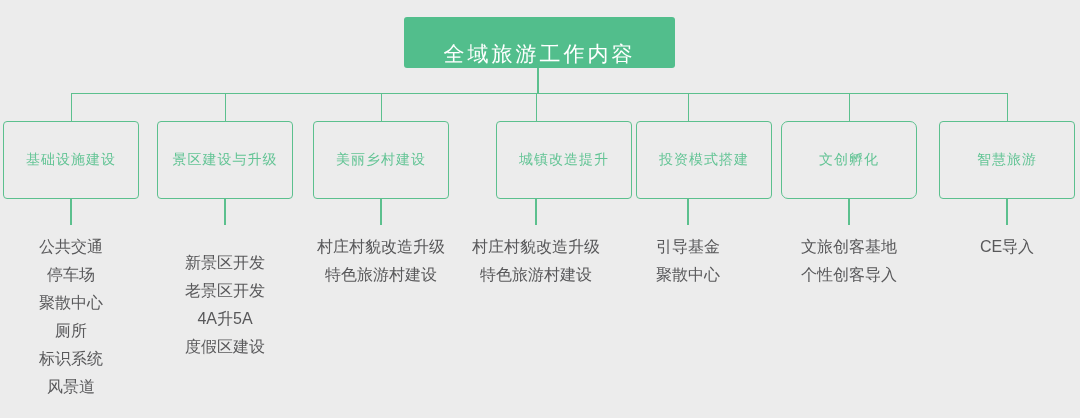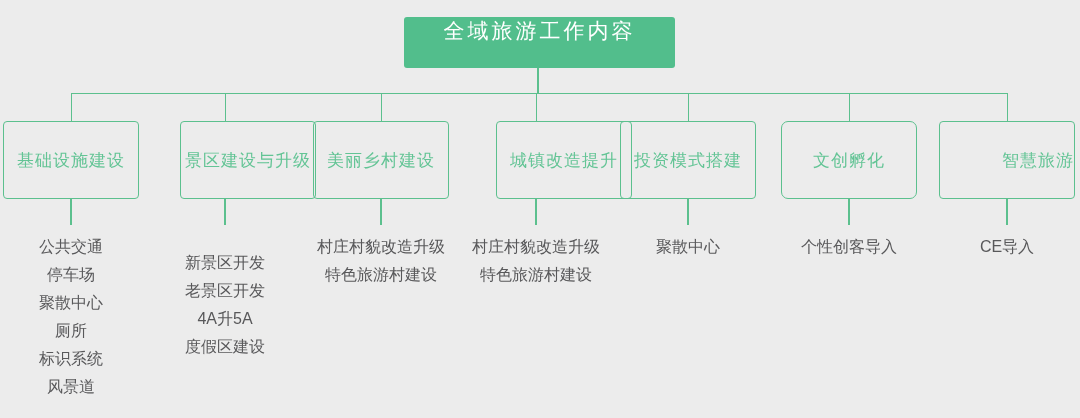--- a/index.html
+++ b/index.html
@@ -12,21 +12,21 @@
     background: var(--bg, #ececec);
     overflow: hidden;
   }
 
   .root-node {
     position: absolute;
     left: 404px; top: 17px;
     width: 271px; height: 51px;
     background: var(--fill, #52be8c);
     border-radius: 3px;
-    display: flex; align-items: flex-start; justify-content: center;
+    display: flex; align-items: flex-end; justify-content: center;
   }
   .root-node .root-label {
     color: var(--rootText, #ffffff);
     font-size: 21px;
     letter-spacing: 3px;
     white-space: nowrap;
   }
 
   .vline { position: absolute; width: 0; border-left: 2px solid var(--line, #5cc08e); }
   .vline.thin { border-left-width: 1px; }
@@ -36,21 +36,21 @@
     position: absolute;
     top: 121px;
     width: 136px; height: 78px;
     border: 1px solid var(--line, #5cc08e);
     border-radius: 4px;
     box-sizing: border-box;
     display: flex; align-items: center; justify-content: center;
   }
   .branch-box .branch-label {
     color: var(--boxText, #63c495);
-    font-size: 17px;
+    font-size: 14px;
     letter-spacing: 1px;
     white-space: nowrap;
   }
 
   .items {
     position: absolute;
     top: 233px;
     width: 200px;
     text-align: center;
   }
@@ -78,21 +78,21 @@
       <div class="vline" style="left: 70px; top: 199px; height: 26px;"></div>
       <div class="items" style="left: -29px;">
         <div class="item">公共交通</div>
         <div class="item">停车场</div>
         <div class="item">聚散中心</div>
         <div class="item">厕所</div>
         <div class="item">标识系统</div>
         <div class="item">风景道</div>
       </div>
       <div class="vline thin" style="left: 225px; top: 93px; height: 28px;"></div>
-      <div class="branch-box" style="left: 157px; margin-left: 23px;">
+      <div class="branch-box" style="left: 157px;">
         <span class="branch-label">景区建设与升级</span>
       </div>
       <div class="vline" style="left: 224px; top: 199px; height: 26px;"></div>
       <div class="items" style="left: 125px; margin-top: 16px;">
         <div class="item">新景区开发</div>
         <div class="item">老景区开发</div>
         <div class="item">4A升5A</div>
         <div class="item">度假区建设</div>
       </div>
       <div class="vline thin" style="left: 381px; top: 93px; height: 28px;"></div>
@@ -107,37 +107,39 @@
       <div class="vline thin" style="left: 536px; top: 93px; height: 28px;"></div>
       <div class="branch-box" style="left: 496px;">
         <span class="branch-label">城镇改造提升</span>
       </div>
       <div class="vline" style="left: 535px; top: 199px; height: 26px;"></div>
       <div class="items" style="left: 436px;">
         <div class="item">村庄村貌改造升级</div>
         <div class="item">特色旅游村建设</div>
       </div>
       <div class="vline thin" style="left: 688px; top: 93px; height: 28px;"></div>
-      <div class="branch-box" style="left: 620px;">
+      <div class="branch-box" style="left: 636px;">
         <span class="branch-label">投资模式搭建</span>
       </div>
       <div class="vline" style="left: 687px; top: 199px; height: 26px;"></div>
       <div class="items" style="left: 588px;">
+        <div class="item">引导基金</div>
         <div class="item">聚散中心</div>
       </div>
       <div class="vline thin" style="left: 849px; top: 93px; height: 28px;"></div>
       <div class="branch-box" style="left: 781px; border-radius: 7px;">
         <span class="branch-label">文创孵化</span>
       </div>
       <div class="vline" style="left: 848px; top: 199px; height: 26px;"></div>
       <div class="items" style="left: 749px;">
+        <div class="item">文旅创客基地</div>
         <div class="item">个性创客导入</div>
       </div>
       <div class="vline thin" style="left: 1007px; top: 93px; height: 28px;"></div>
-      <div class="branch-box" style="left: 939px; justify-content: flex-end;">
+      <div class="branch-box" style="left: 939px;">
         <span class="branch-label">智慧旅游</span>
       </div>
       <div class="vline" style="left: 1006px; top: 199px; height: 26px;"></div>
       <div class="items" style="left: 907px;">
         <div class="item">CE导入</div>
       </div>
     </div>
 </div>
 
 </body></html>

